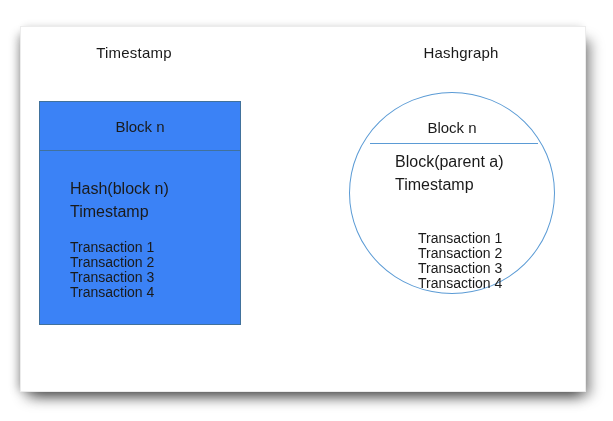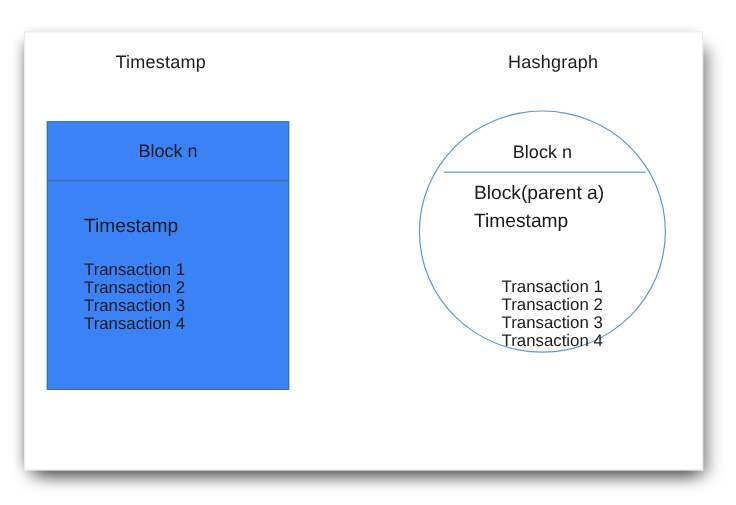--- a/index.html
+++ b/index.html
@@ -102,20 +102,21 @@
   <div class="canvas">
 
     <div class="title title-left">Timestamp</div>
 
     <div class="title title-right">Hashgraph</div>
 
     <div class="block-box">
       <div class="block-header">Block n</div>
       <div class="block-body">
         <div class="field-list">
+          <div class="field">Hash(block n)</div>
           <div class="field">Timestamp</div>
         </div>
         <div class="txn-list">
           <div class="txn">Transaction 1</div>
           <div class="txn">Transaction 2</div>
           <div class="txn">Transaction 3</div>
           <div class="txn">Transaction 4</div>
         </div>
       </div>
     </div>

